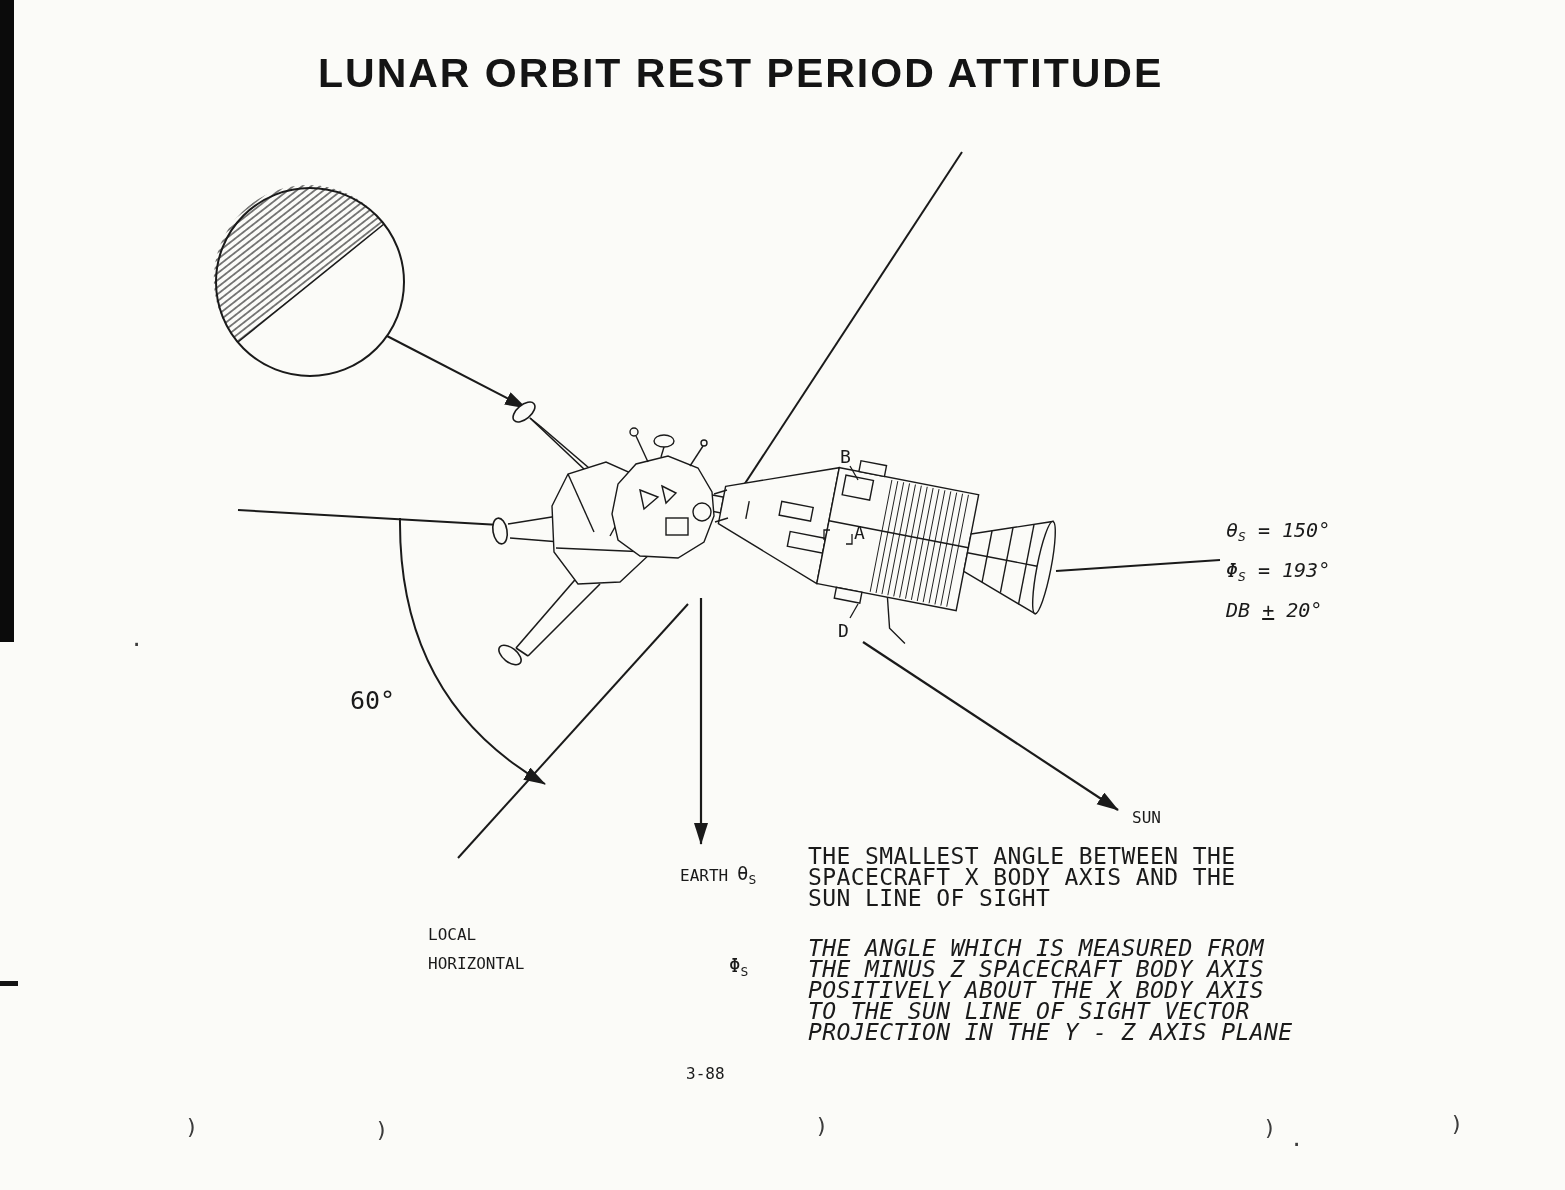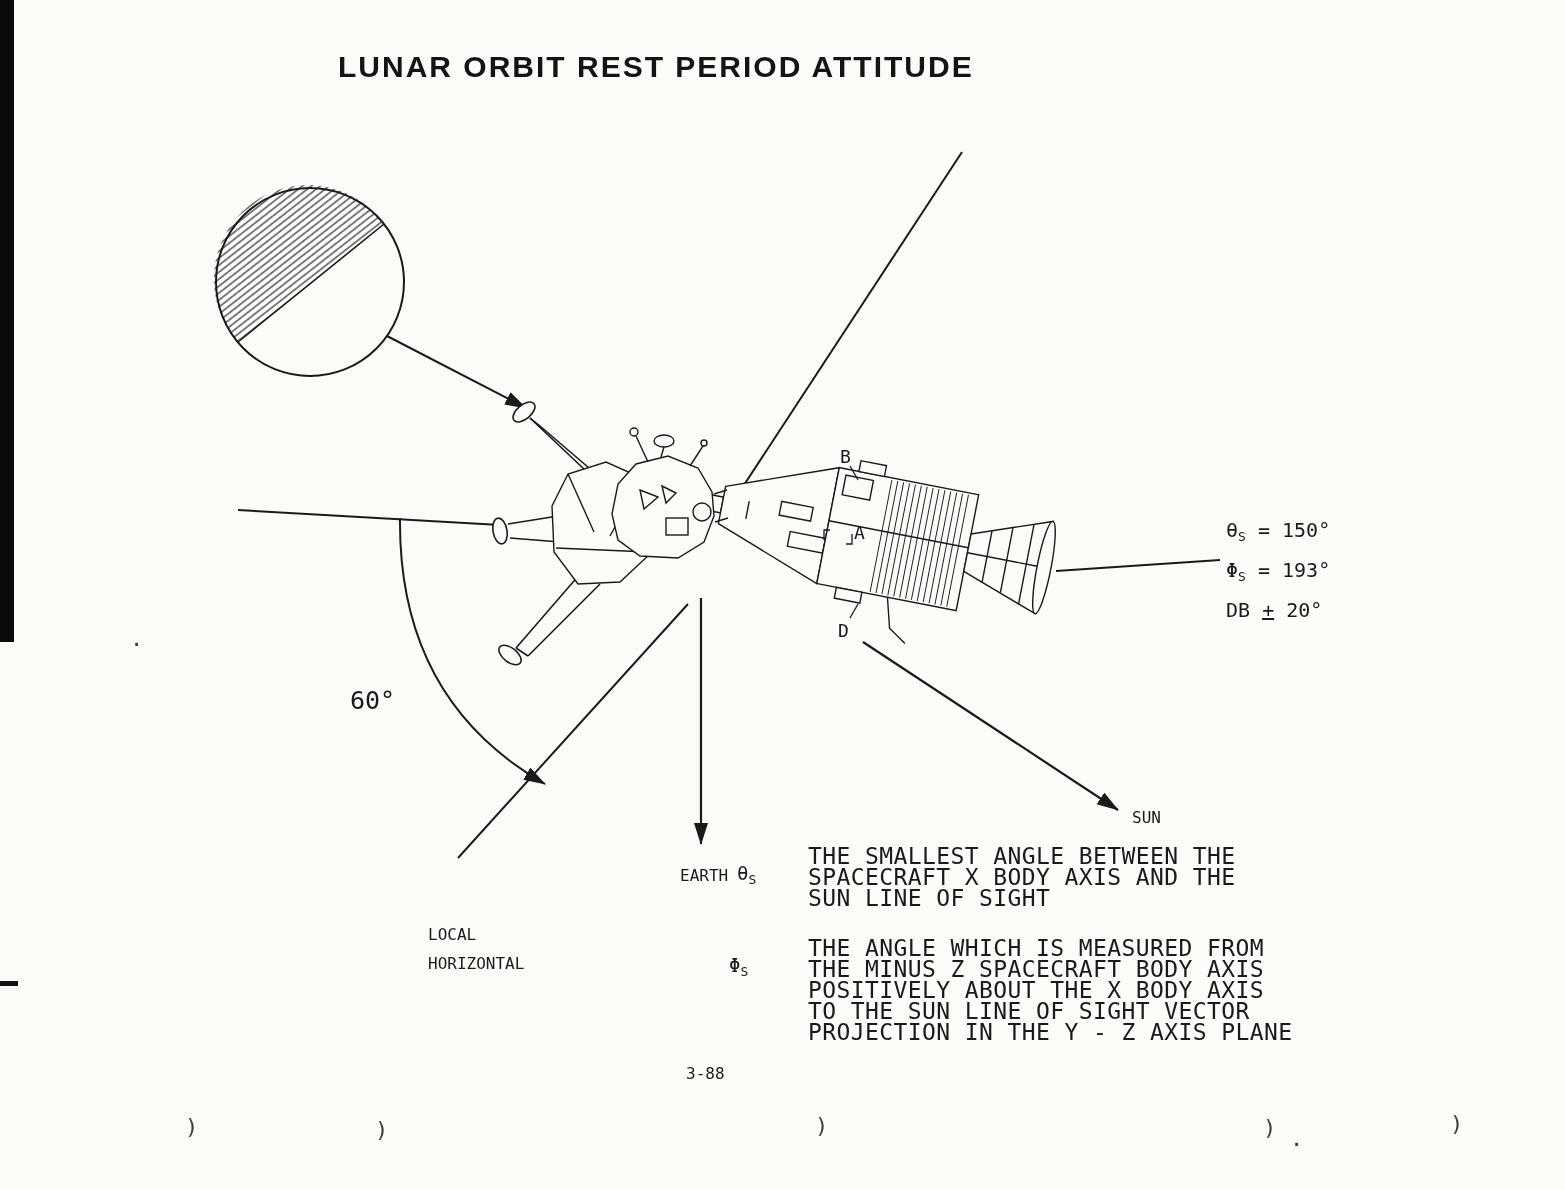--- a/index.html
+++ b/index.html
@@ -5,32 +5,31 @@
   html,body { margin:0; padding:0; }
   body {
     width:1565px; height:1190px; position:relative; overflow:hidden;
     background:#fbfbf8; color:#1a1a1a;
     font-family:"DejaVu Sans Mono","Liberation Mono",monospace;
   }
   .abs { position:absolute; }
   #art { position:absolute; left:0; top:0; }
   .title {
     font-family:"Liberation Sans","DejaVu Sans",sans-serif;
-    font-weight:700; font-size:30px; letter-spacing:2px; color:#141414;
+    font-weight:700; font-size:41px; letter-spacing:2px; color:#141414;
     white-space:nowrap;
-    margin-left:20px;
   }
   .lbl18 { font-size:18px; }
   .lbl20 { font-size:16px; }
   .lbl21 { font-size:25px; }
   .pre { white-space:pre-line; }
   .sub { font-size:13px; vertical-align:-4px; }
   .def-text { font-size:23px; line-height:21px; letter-spacing:.4px; }
   .def-sym { font-size:19px;margin-top:12px; }
-  .att-row { font-size:20px; margin-bottom:14px; white-space:nowrap; }
+  .att-row { font-size:20px; margin-bottom:14px; white-space:nowrap;font-style:italic; }
   .plus-underline { text-decoration:underline; }
   .stray { color:#3c3c3c; font-size:22px; }
   .leftbar { position:absolute; left:0; top:0; width:14px; height:642px; background:#0b0b0b; }
   .leftdash { position:absolute; left:0; top:981px; width:18px; height:5px; background:#141414; }
 </style>
 </head>
 <body>
 
 <div class="leftbar"></div>
 <div class="leftdash"></div>
@@ -170,21 +169,21 @@
     <span class="plus-underline">+</span>
     <span>20°</span></div>
 </div>
 
 <div class="abs def-sym" style="left:737px; top:850px;"><span>θ</span><span class="sub">S</span></div>
 <div class="abs def-text pre" style="left:808px; top:846px;">THE SMALLEST ANGLE BETWEEN THE
 SPACECRAFT X BODY AXIS AND THE
 SUN LINE OF SIGHT</div>
 
 <div class="abs def-sym" style="left:729px; top:942px;"><span>Φ</span><span class="sub">S</span></div>
-<div class="abs def-text pre" style="left:808px; top:938px;">THE ANGLE WHICH IS MEASURED FROM
+<div class="abs def-text pre" style="left:808px; top:938px;font-style:italic;">THE ANGLE WHICH IS MEASURED FROM
 THE MINUS Z SPACECRAFT BODY AXIS
 POSITIVELY ABOUT THE X BODY AXIS
 TO THE SUN LINE OF SIGHT VECTOR
 PROJECTION IN THE Y - Z AXIS PLANE</div>
 
 <div class="abs lbl20" style="left:686px; top:1064px;">3-88</div>
 
 <span class="abs stray" style="left:185px; top:1114px;">)</span>
 <span class="abs stray" style="left:375px; top:1117px;">)</span>
 <span class="abs stray" style="left:815px; top:1113px;">)</span>

